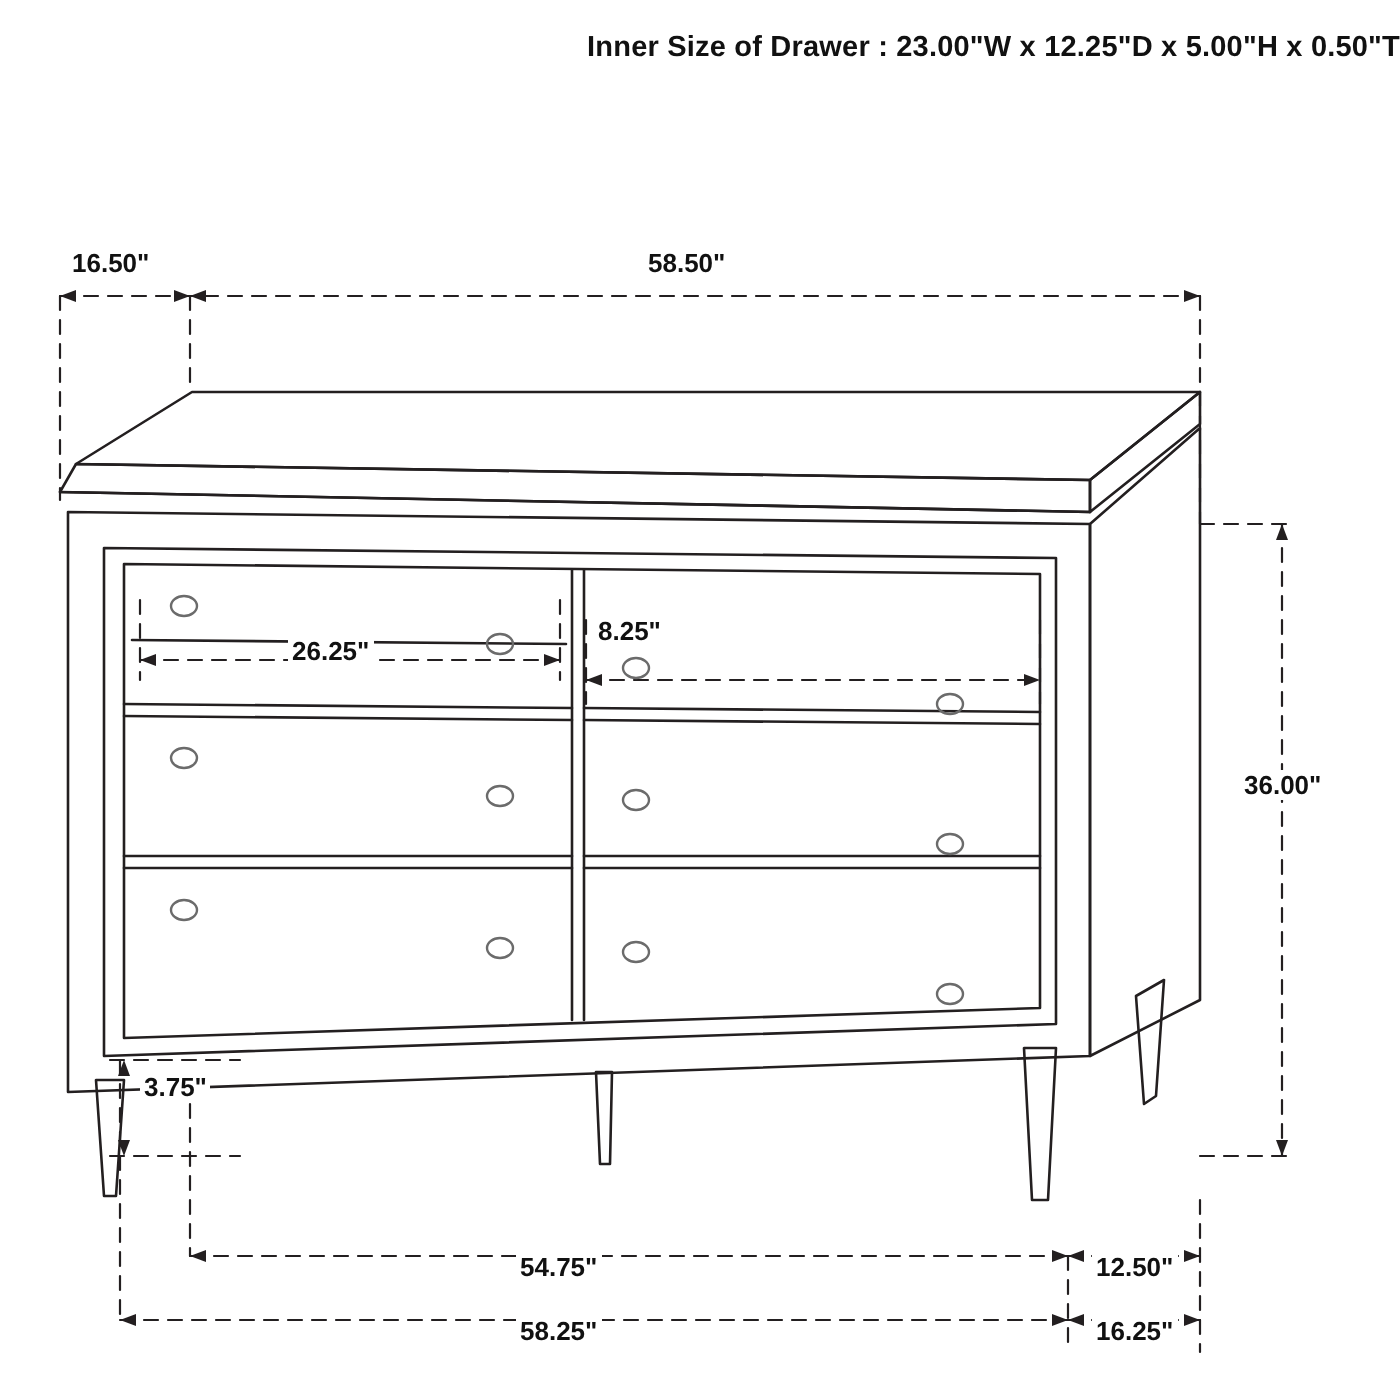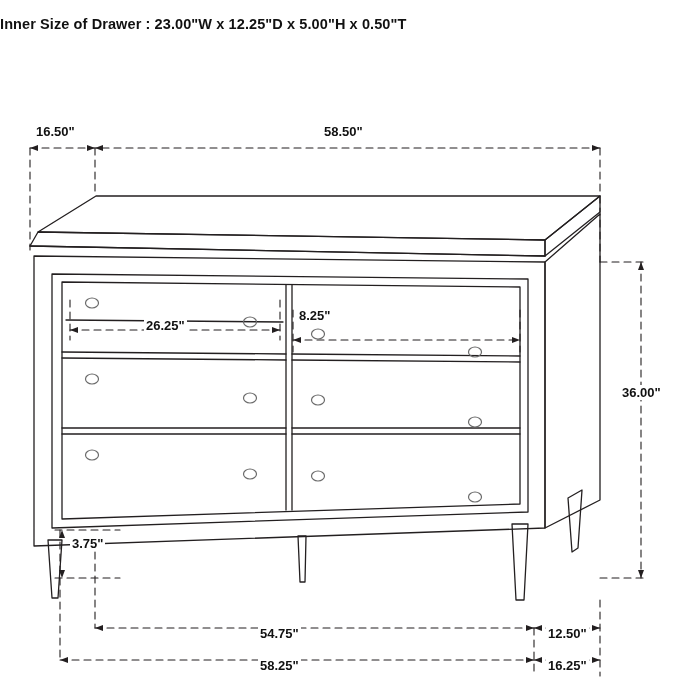--- a/index.html
+++ b/index.html
@@ -11,21 +11,21 @@
     font-family: "Liberation Sans", sans-serif;
     color: #1a1a1a;
     overflow: hidden;
     position: relative;
   }
   #title {
     position: absolute;
     top: 16px;
     left: 0;
     width: 700px;
-    text-align: left;
+    text-align: right;
     font-size: 14.5px;
     font-weight: bold;
     letter-spacing: 0.1px;
     color: #111;
   }
   #stage {
     position: absolute;
     top: 0; left: 0;
     width: 700px;
     height: 700px;

